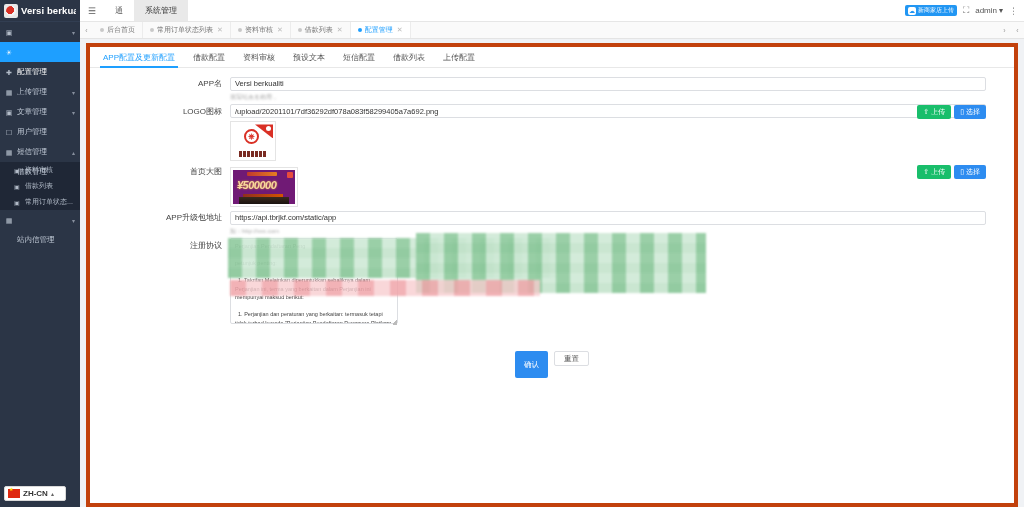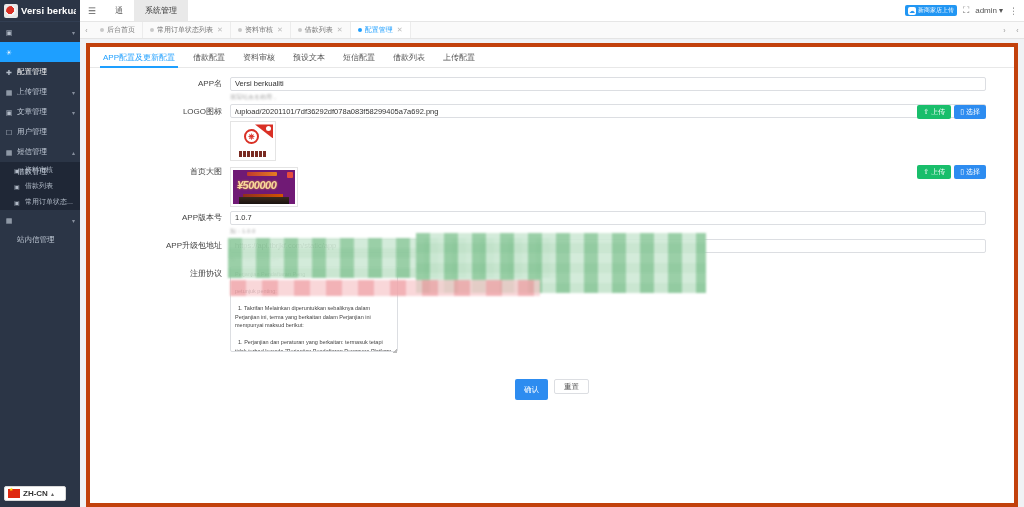--- a/index.html
+++ b/index.html
@@ -241,21 +241,21 @@
     font-size: 5.5px; line-height: 1.55; padding: 3px 4px; color: #444;
     font-family: "Liberation Sans", sans-serif; resize: none; overflow: hidden;
     background: #fff; outline: none; white-space: pre-wrap;
   }
   .ta-resize {
     position:absolute; right:1px; bottom:1px; width:5px;height:5px;
     background: linear-gradient(135deg, transparent 50%, #bbb 50%);
   }
 
   .actions { display: flex; gap: 6px; justify-content: center; padding: 22px 0 0 0; }
-  .btn-primary { background: #2d8cf0; height: 21px; padding: 0 9px; border-radius:2px;
+  .btn-primary { background: #2d8cf0; height: 27px; padding: 0 9px; border-radius:2px;
                  color:#fff; font-size:7.5px; border:none; cursor:pointer;
                  font-family:"Liberation Sans", sans-serif; }
   .btn-default { background: #fff; height: 15px; padding: 0 9px; border-radius:2px;
                  color:#555; font-size:7.5px; border:1px solid #dcdee2; cursor:pointer;
                  font-family:"Liberation Sans", sans-serif; }
 
   
   .redact { position: absolute; pointer-events: none; }
   .redact-green {
     background:
@@ -493,27 +493,20 @@
                   <span class="bt-top"></span>
                   <span class="bt-amt">¥500000</span>
                   <span class="bt-bar"></span>
                   <span class="bt-base"></span>
                   <span class="bt-badge"></span>
                 </div>
               </div>
             </div>
           </div>
 
-          <div class="frow">
-            <div class="flabel">APP版本号</div>
-            <div class="fctl">
-              <input class="finput" value="1.0.7" style="">
-              <div class="hint hint-mask">如：1.0.0</div>
-            </div>
-          </div>
 
           <div class="frow">
             <div class="flabel">APP升级包地址</div>
             <div class="fctl">
               <input class="finput" value="https://api.tbrjkf.com/static/app" style="">
               <div class="hint hint-mask">如：http://xxx.com</div>
             </div>
           </div>
 
           <div class="frow">

